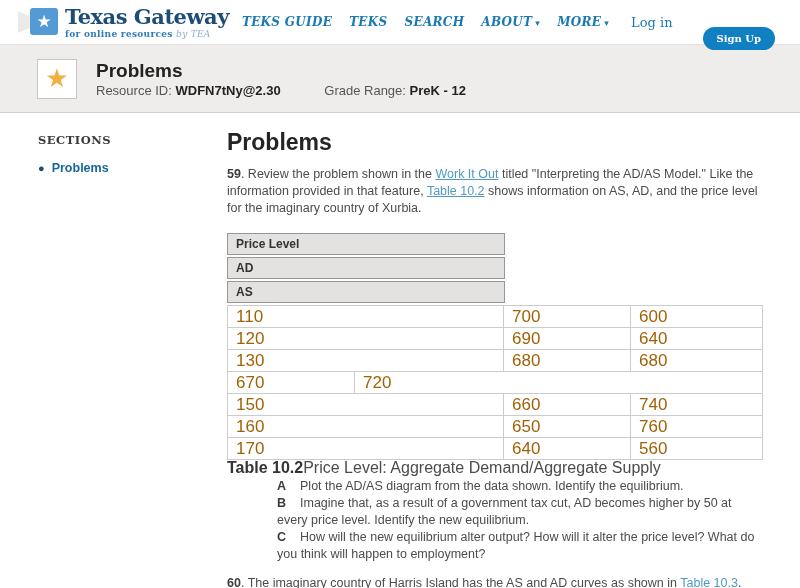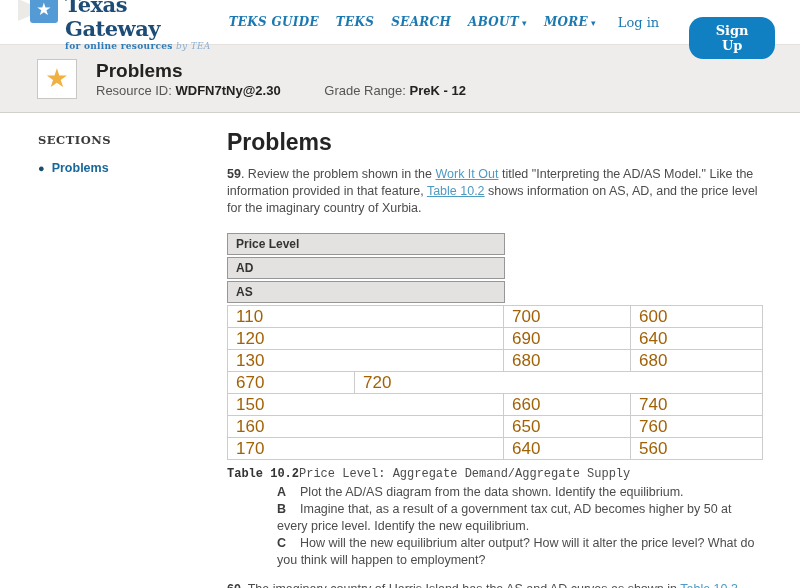--- a/index.html
+++ b/index.html
@@ -23,21 +23,21 @@
                   color:#2e7cb8; letter-spacing:0.3px; }
   .logo-tagline .by { font-style:italic; font-weight:normal; color:#8aafd0; }
 
   .nav { margin-left:auto; display:flex; align-items:center; gap:17px;font-style:italic; }
   .nav-link { font-family:"DejaVu Serif", serif; font-weight:bold; font-size:12px;
               color:#1b79b2; text-decoration:none; letter-spacing:0.3px; white-space:nowrap; }
   .nav-caret { font-size:9px; margin-left:3px; }
   .login-link { font-family:"DejaVu Serif", serif; font-weight:normal; font-size:13px;
                 color:#1b79b2; text-decoration:none; margin-left:22px; white-space:nowrap; }
   .signup-btn { margin-left:30px; background:#1080c2; color:#fff; border:none;
-                font-family:"DejaVu Serif", serif; font-weight:bold; font-size:13px;
+                font-family:"DejaVu Serif", serif; font-weight:bold; font-size:10px;
                 padding:6px 14px; border-radius:14px; cursor:pointer;margin-top:32px; }
 
   
   .banner { height:69px; background:#efedeb; border-top:1px solid #e3e0dd;
             border-bottom:1px solid #d2d0cd; display:flex; align-items:center;
             padding-left:37px; }
   .banner-iconbox { width:40px; height:40px; background:#fff; border:1px solid #c9c7c4;
                     display:flex; align-items:center; justify-content:center;
                     color:#f0b042; font-size:26px; }
   .banner-text { margin-left:19px; }
@@ -68,21 +68,21 @@
           display:flex; align-items:center; padding-left:8px; margin-bottom:2px;
           font-size:12px; font-weight:bold; color:#333;text-align:right; }
   .tbody-rows { border-top:1px solid #ccc; }
   .drow { display:flex; height:22px; border-left:1px solid #ccc; border-right:1px solid #ccc;
           border-bottom:1px solid #ccc; font-size:17px; color:#a16207; }
   .dcell { display:flex; align-items:center; padding-left:8px; }
   .c1 { width:276px; border-right:1px solid #ccc; }
   .c2 { width:127px; border-right:1px solid #ccc; }
   .c3 { flex:1; }
 
-  .caption { margin-top:6px; font-size:12px; color:#4c4c4c; line-height:16px;font-family:Liberation Mono, monospace; }
+  .caption { font-size:16px; color:#4c4c4c; line-height:16px; }
   .caption b { color:#333; }
 
   .parts { margin:2px 0 0 50px; }
   .part { font-size:12.5px; color:#4c4c4c; line-height:17px; }
   .part .letter { font-weight:bold; color:#3c3c3c; margin-right:14px; }
 
   #p60 { margin-top:12px; }
 </style>
 </head>
 <body>

